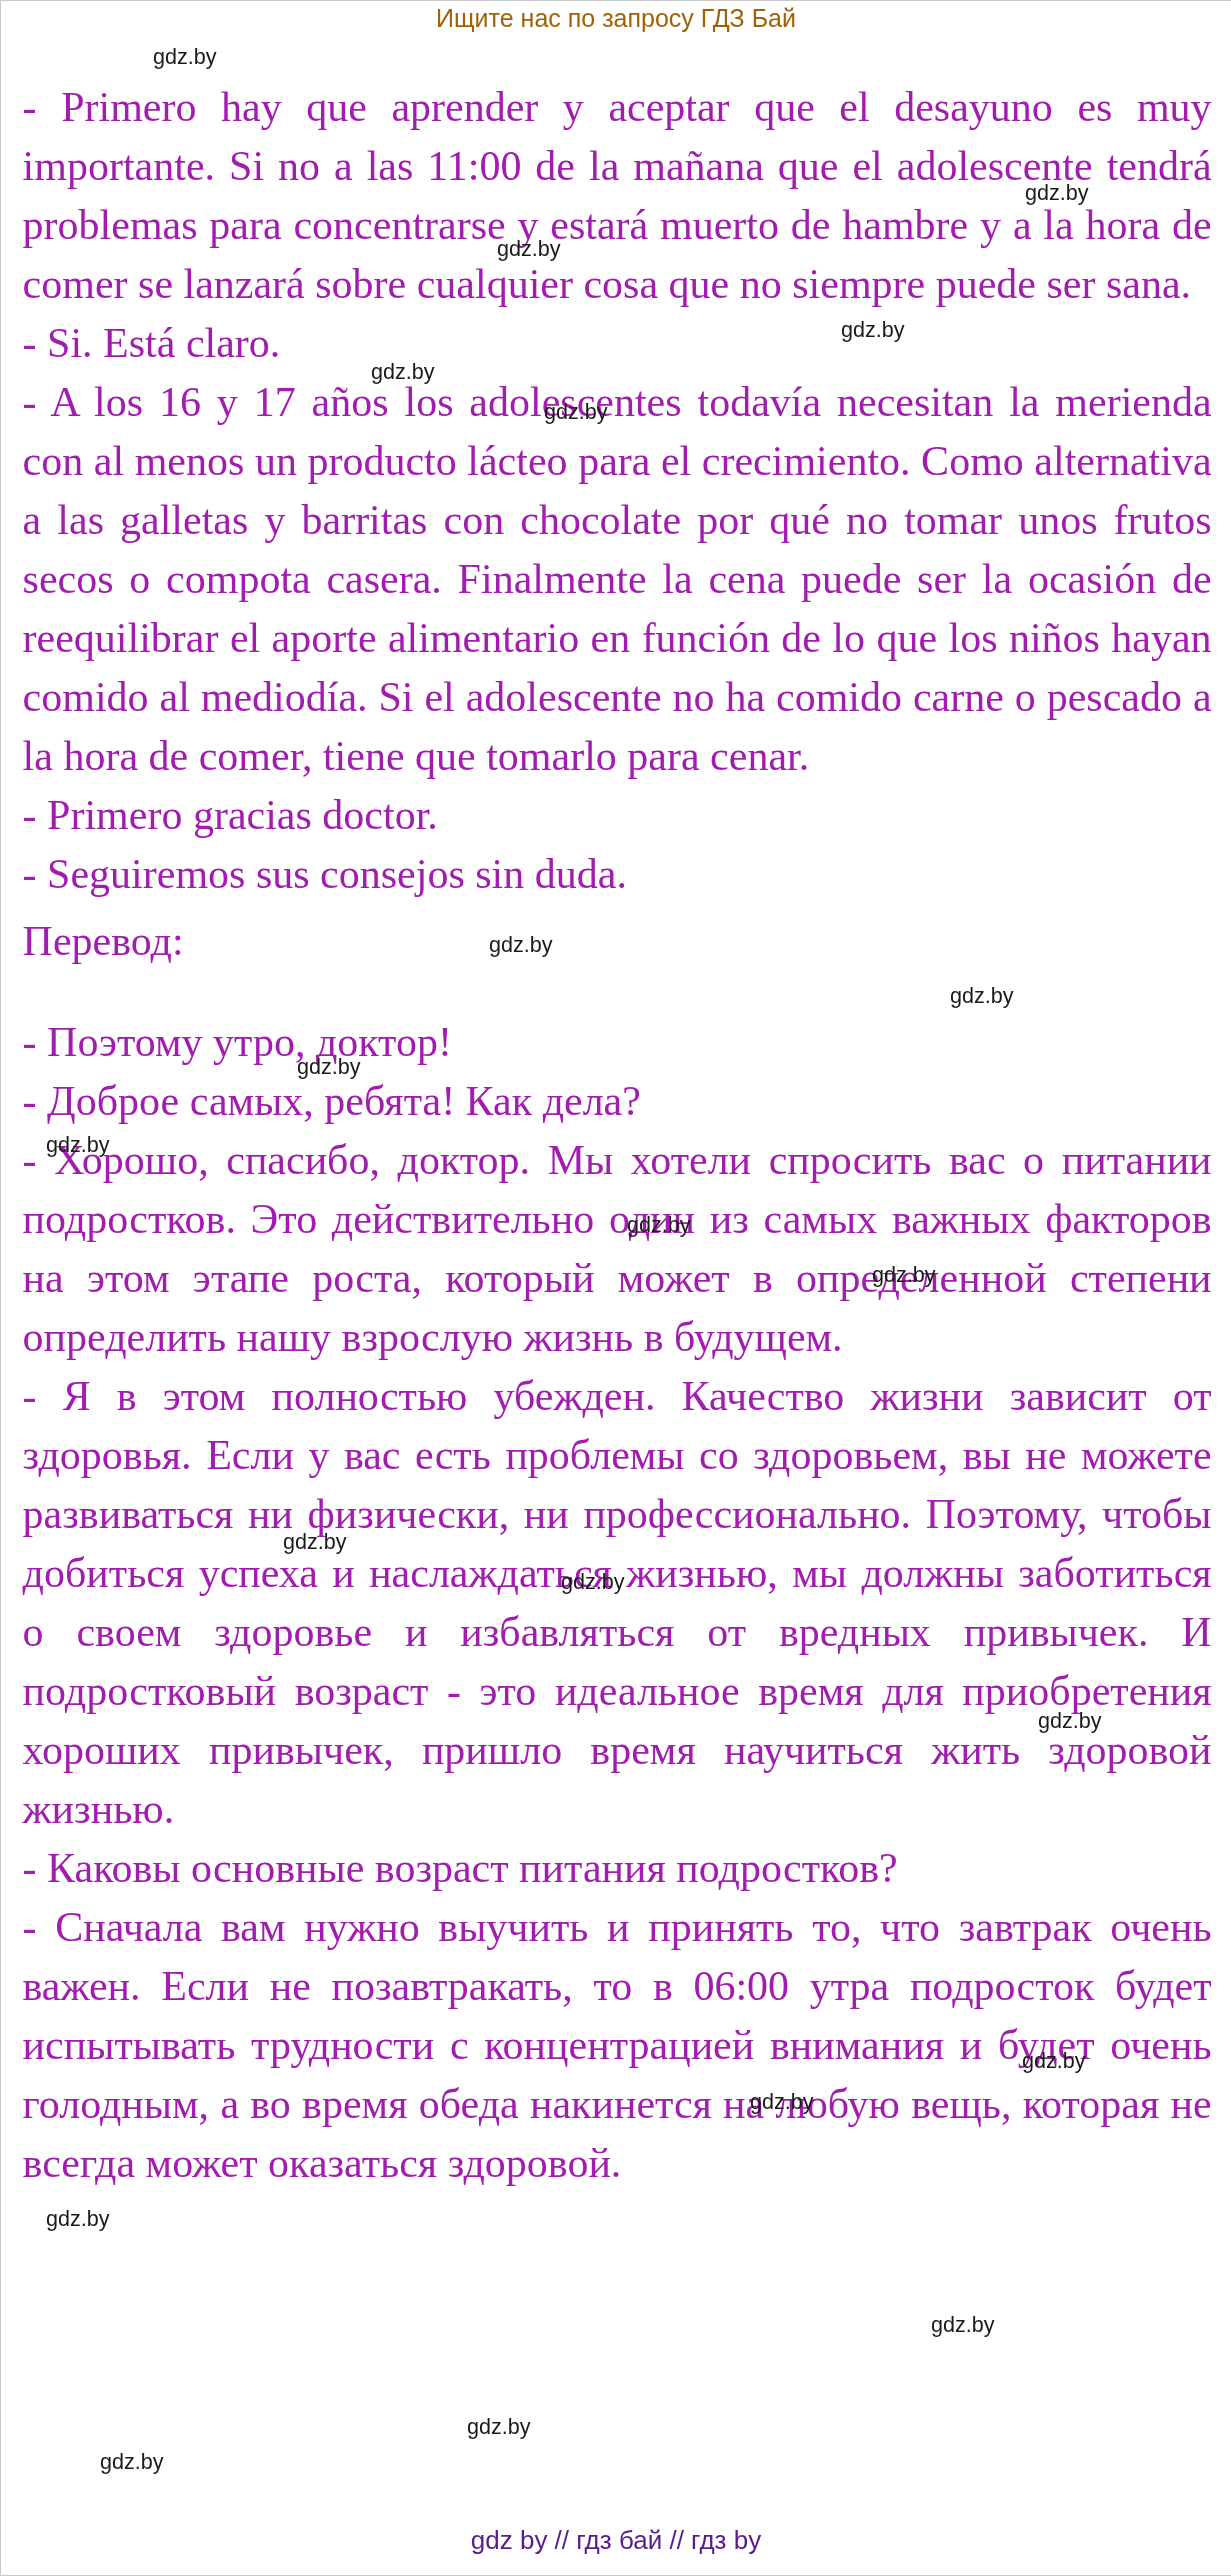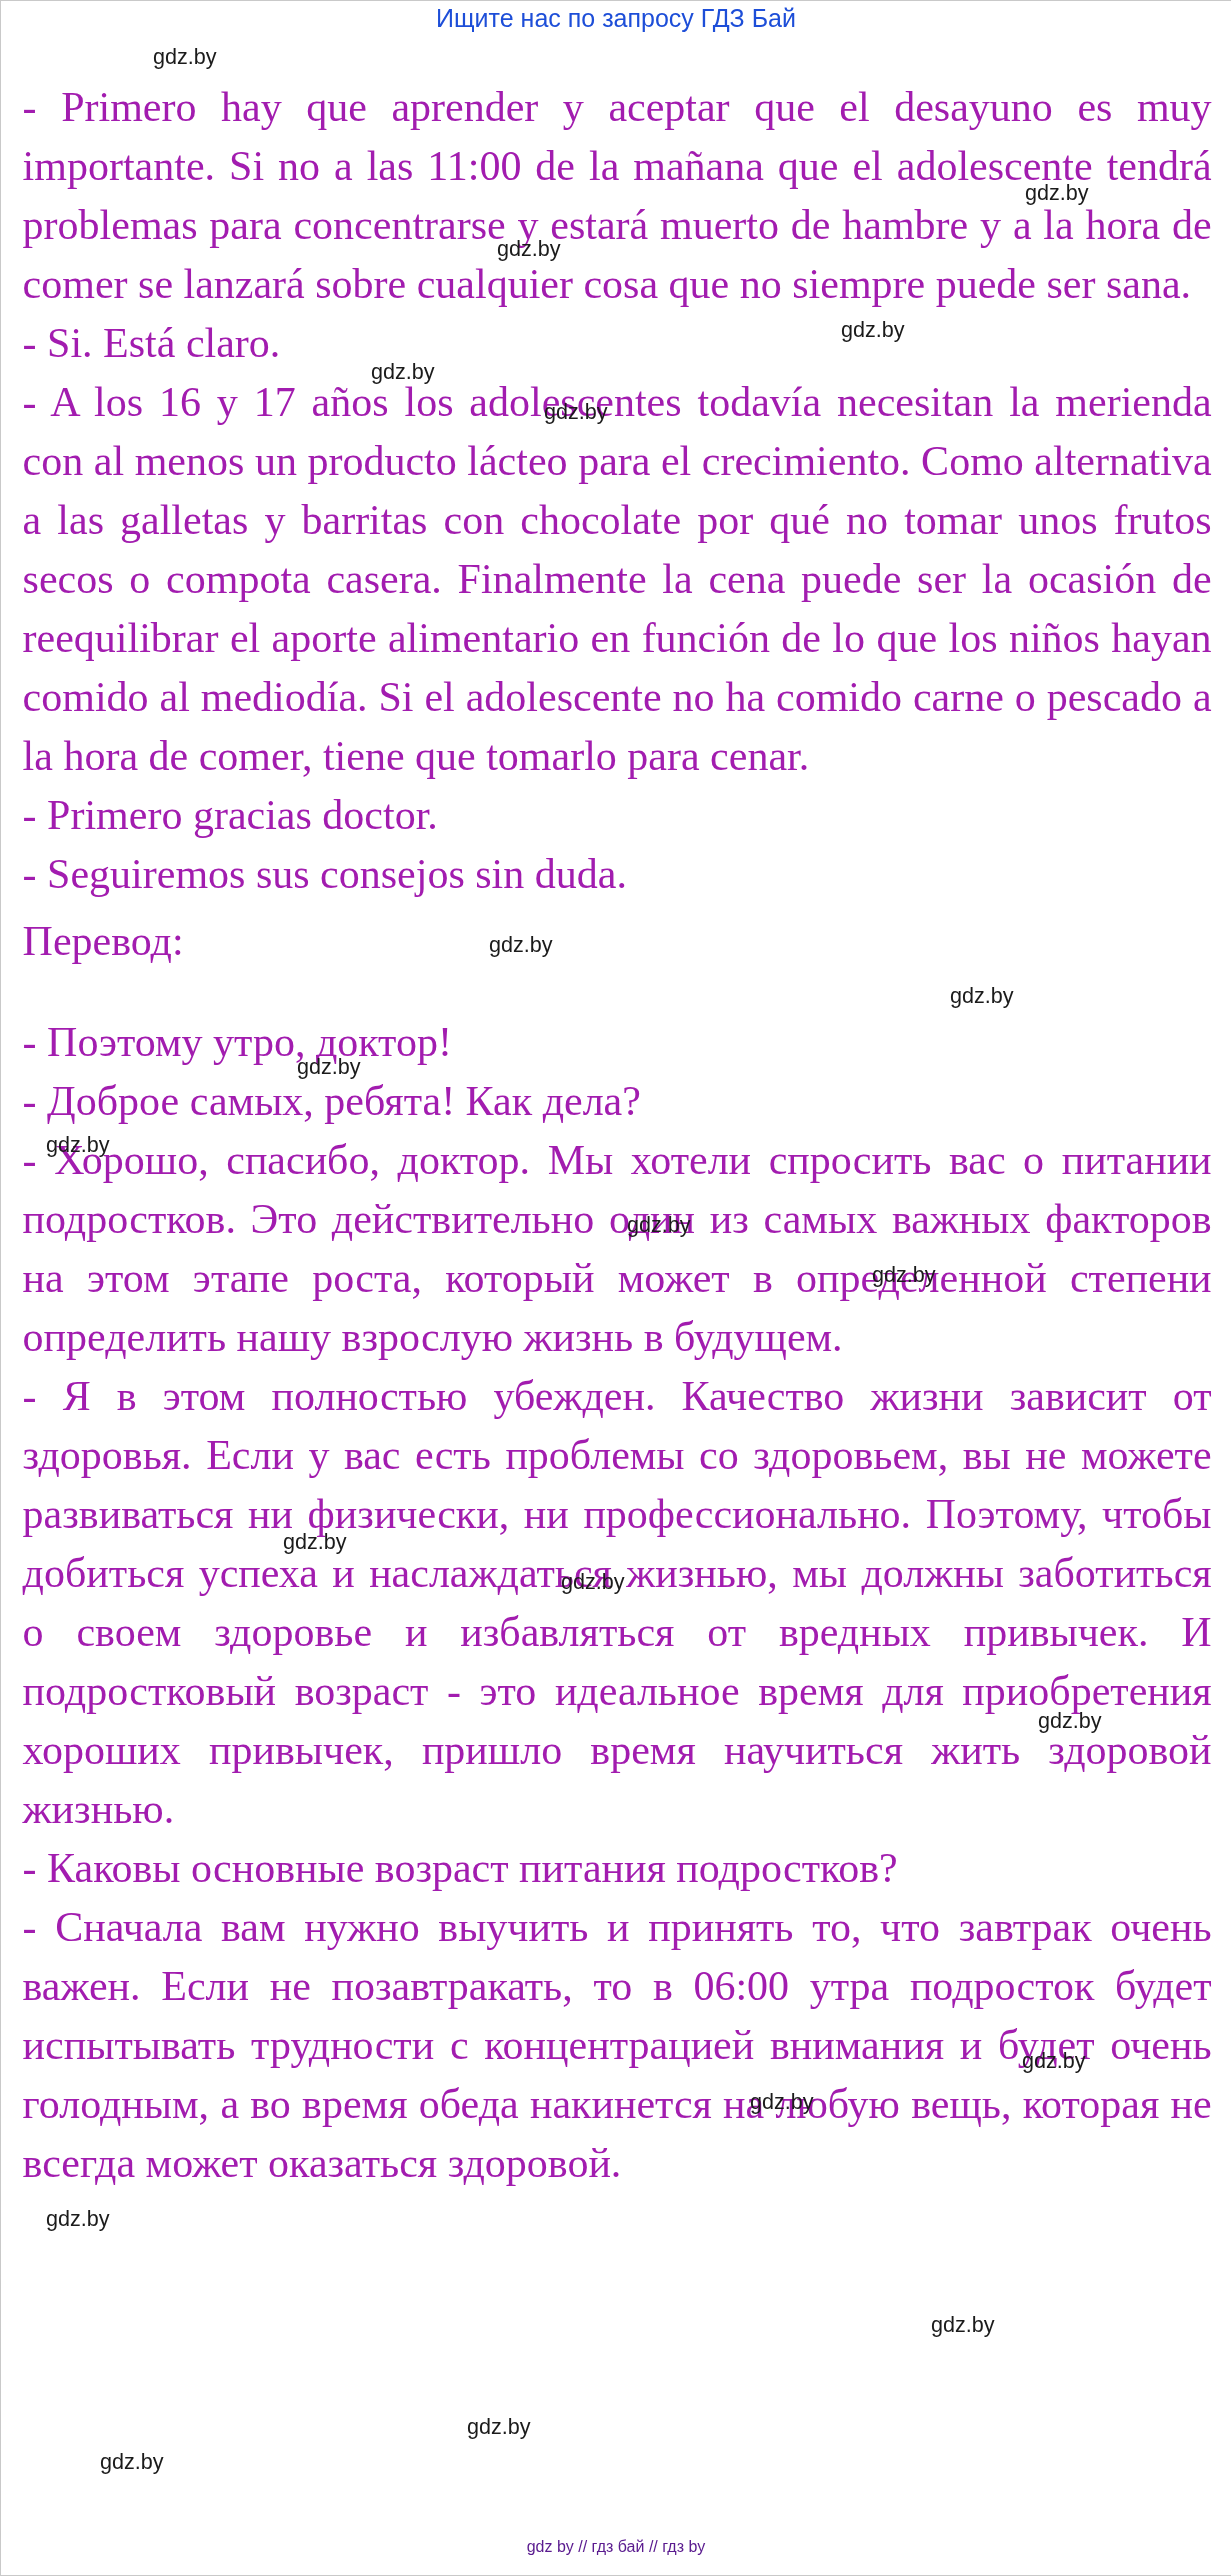--- a/index.html
+++ b/index.html
@@ -36,30 +36,30 @@
     position: absolute;
     font-family: "Liberation Sans", sans-serif;
     font-size: 21.6px; color: #1b1b1b;
     white-space: nowrap;
     line-height: 1;
   }
   .footer-banner {
     position: absolute; bottom: 19px; left: 0; right: 0;
     text-align: center;
     font-family: "Liberation Sans", sans-serif;
-    font-size: 16px;
+    font-size: 26px;
   }
 </style>
 </head>
 <body>
 
 <div class="page">
 
   <div class="promo-banner">
-    <span style="color: #1d4ed8;">Ищите нас по запросу ГДЗ Бай</span>
+    <span style="color: #a16207;">Ищите нас по запросу ГДЗ Бай</span>
   </div>
 
   <div class="content">
     <p>- Primero hay que aprender y aceptar que el desayuno es muy importante. Si no a las 11:00 de la mañana que el adolescente tendrá problemas para concentrarse y estará muerto de hambre y a la hora de comer se lanzará sobre cualquier cosa que no siempre puede ser sana.</p>
     <p>- Si. Está claro.</p>
     <p>- A los 16 y 17 años los adolescentes todavía necesitan la merienda con al menos un producto lácteo para el crecimiento. Como alternativa a las galletas y barritas con chocolate por qué no tomar unos frutos secos o compota casera. Finalmente la cena puede ser la ocasión de reequilibrar el aporte alimentario en función de lo que los niños hayan comido al mediodía. Si el adolescente no ha comido carne o pescado a la hora de comer, tiene que tomarlo para cenar.</p>
     <p>- Primero gracias doctor.</p>
     <p>- Seguiremos sus consejos sin duda.</p>
     <p class="label gap-after">Перевод:</p>
     <p>- Поэтому утро, доктор!</p>

